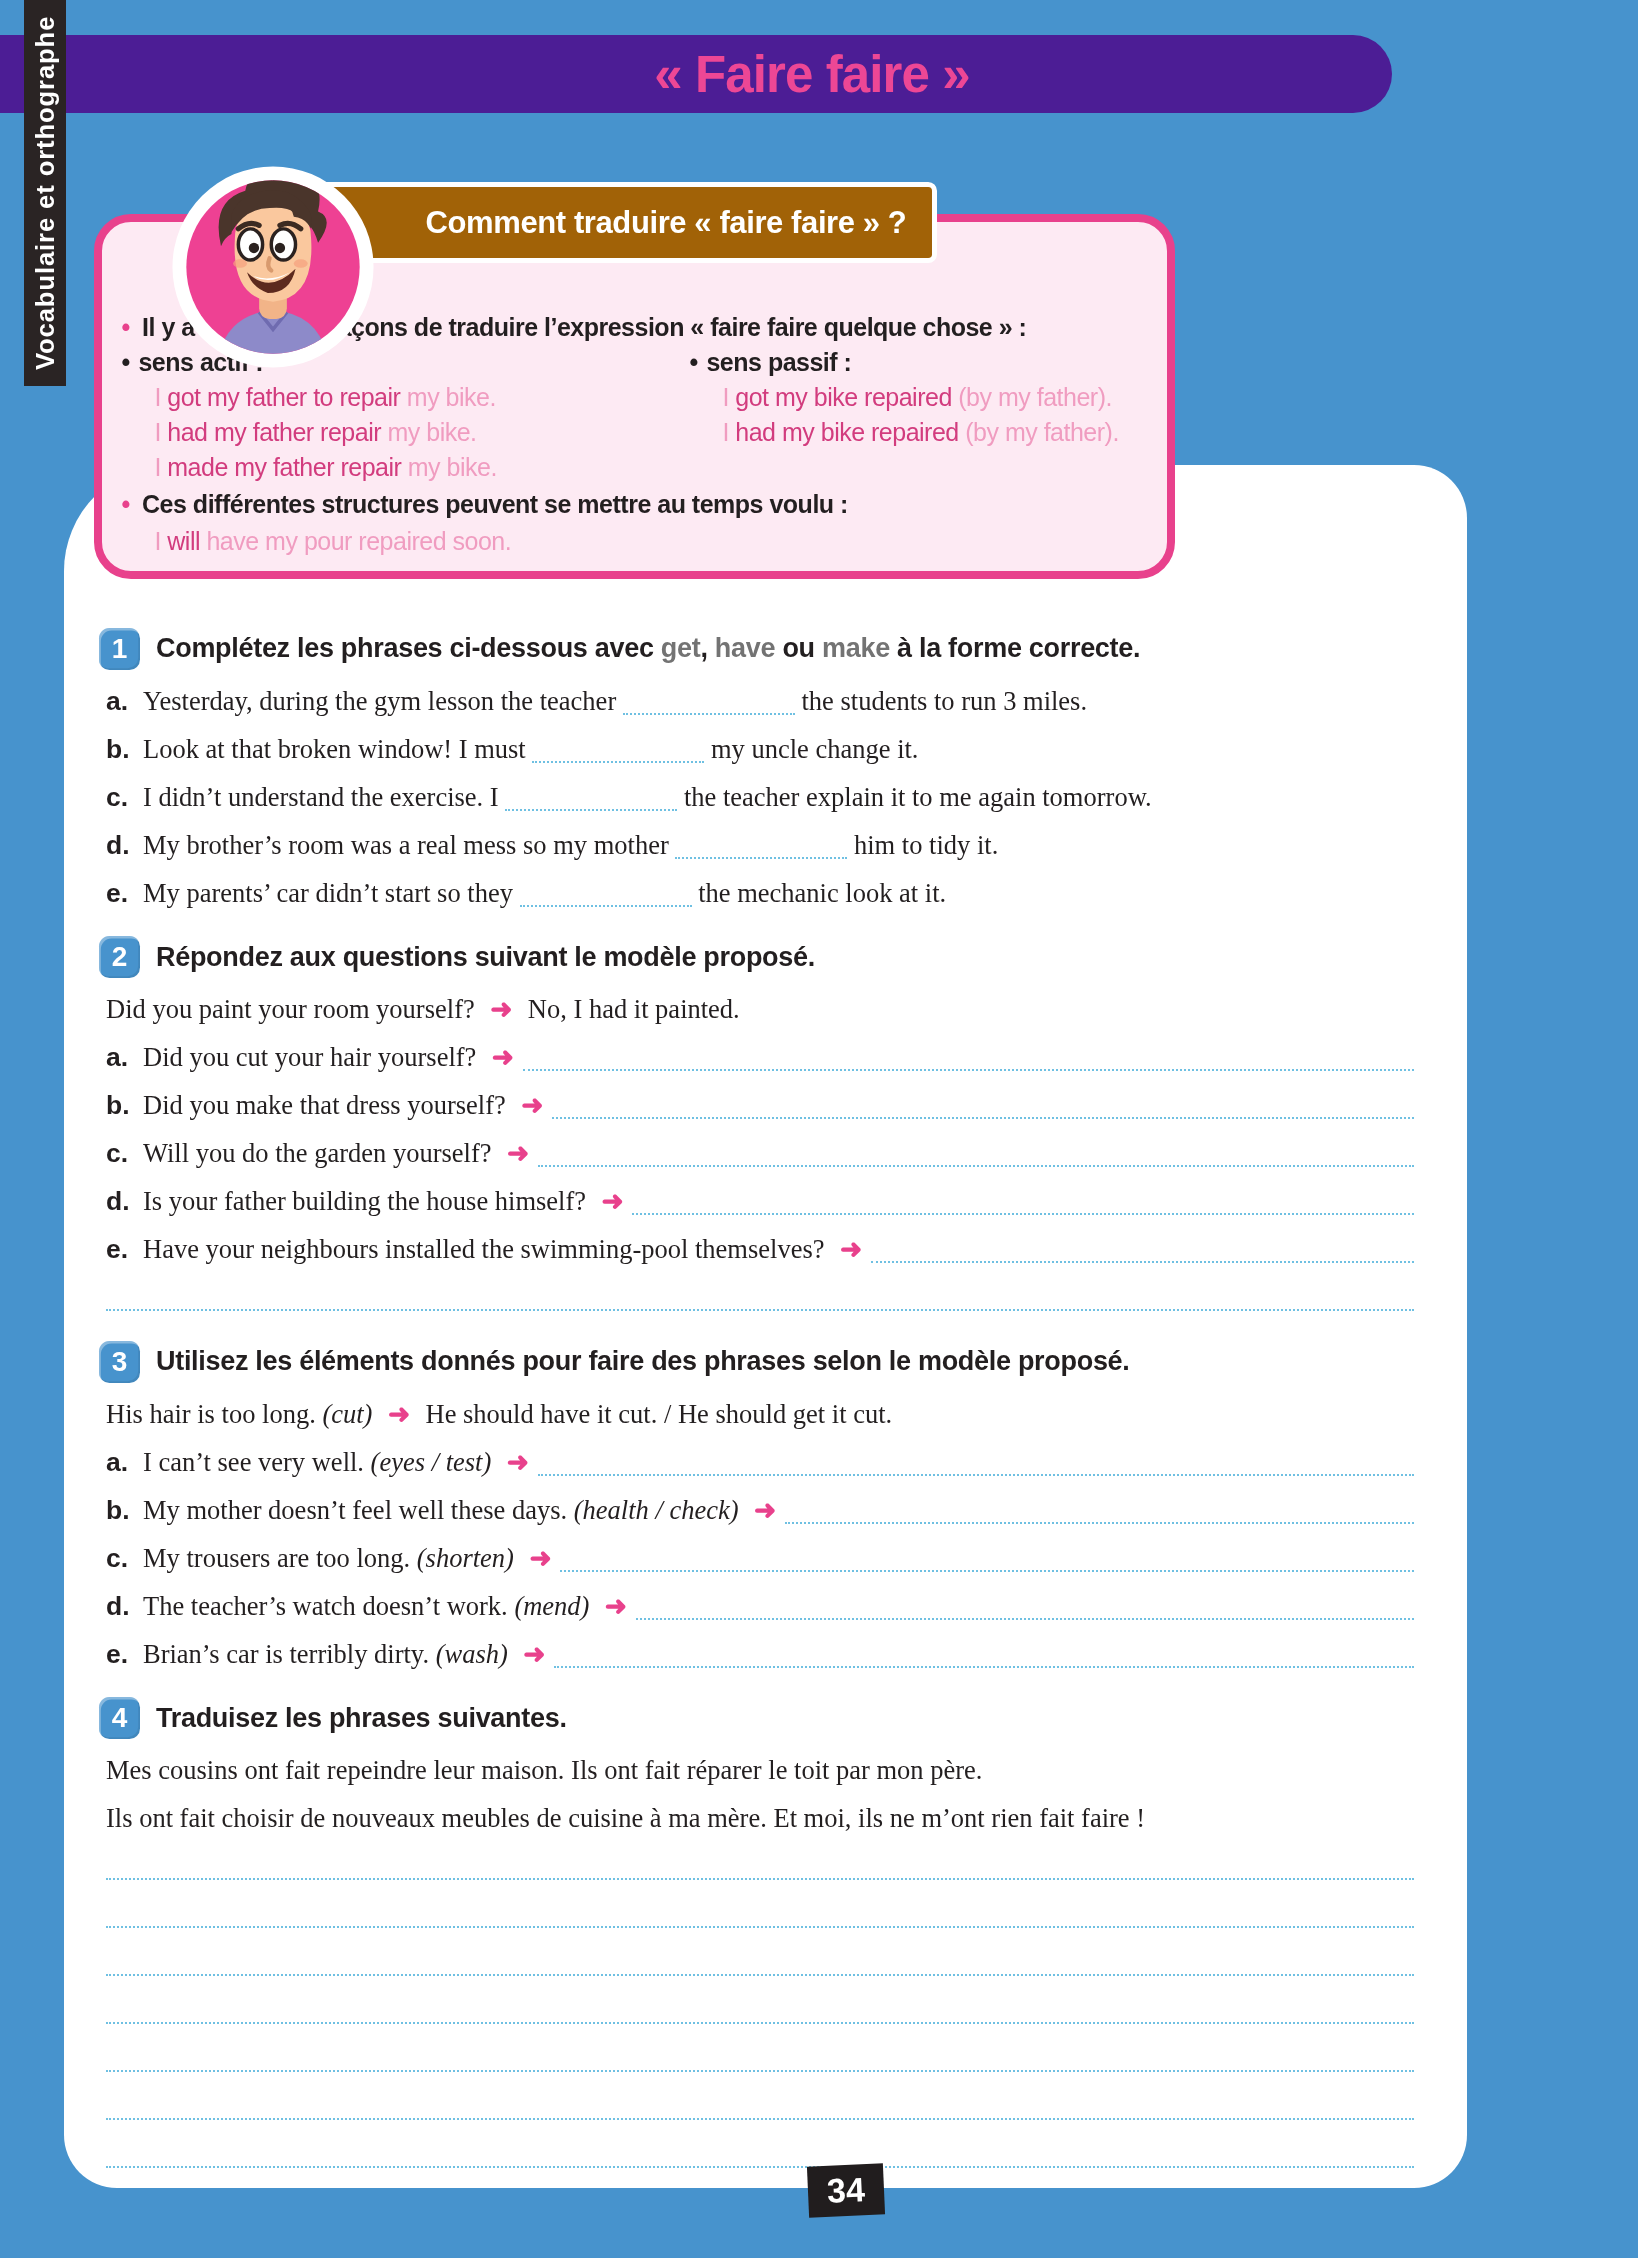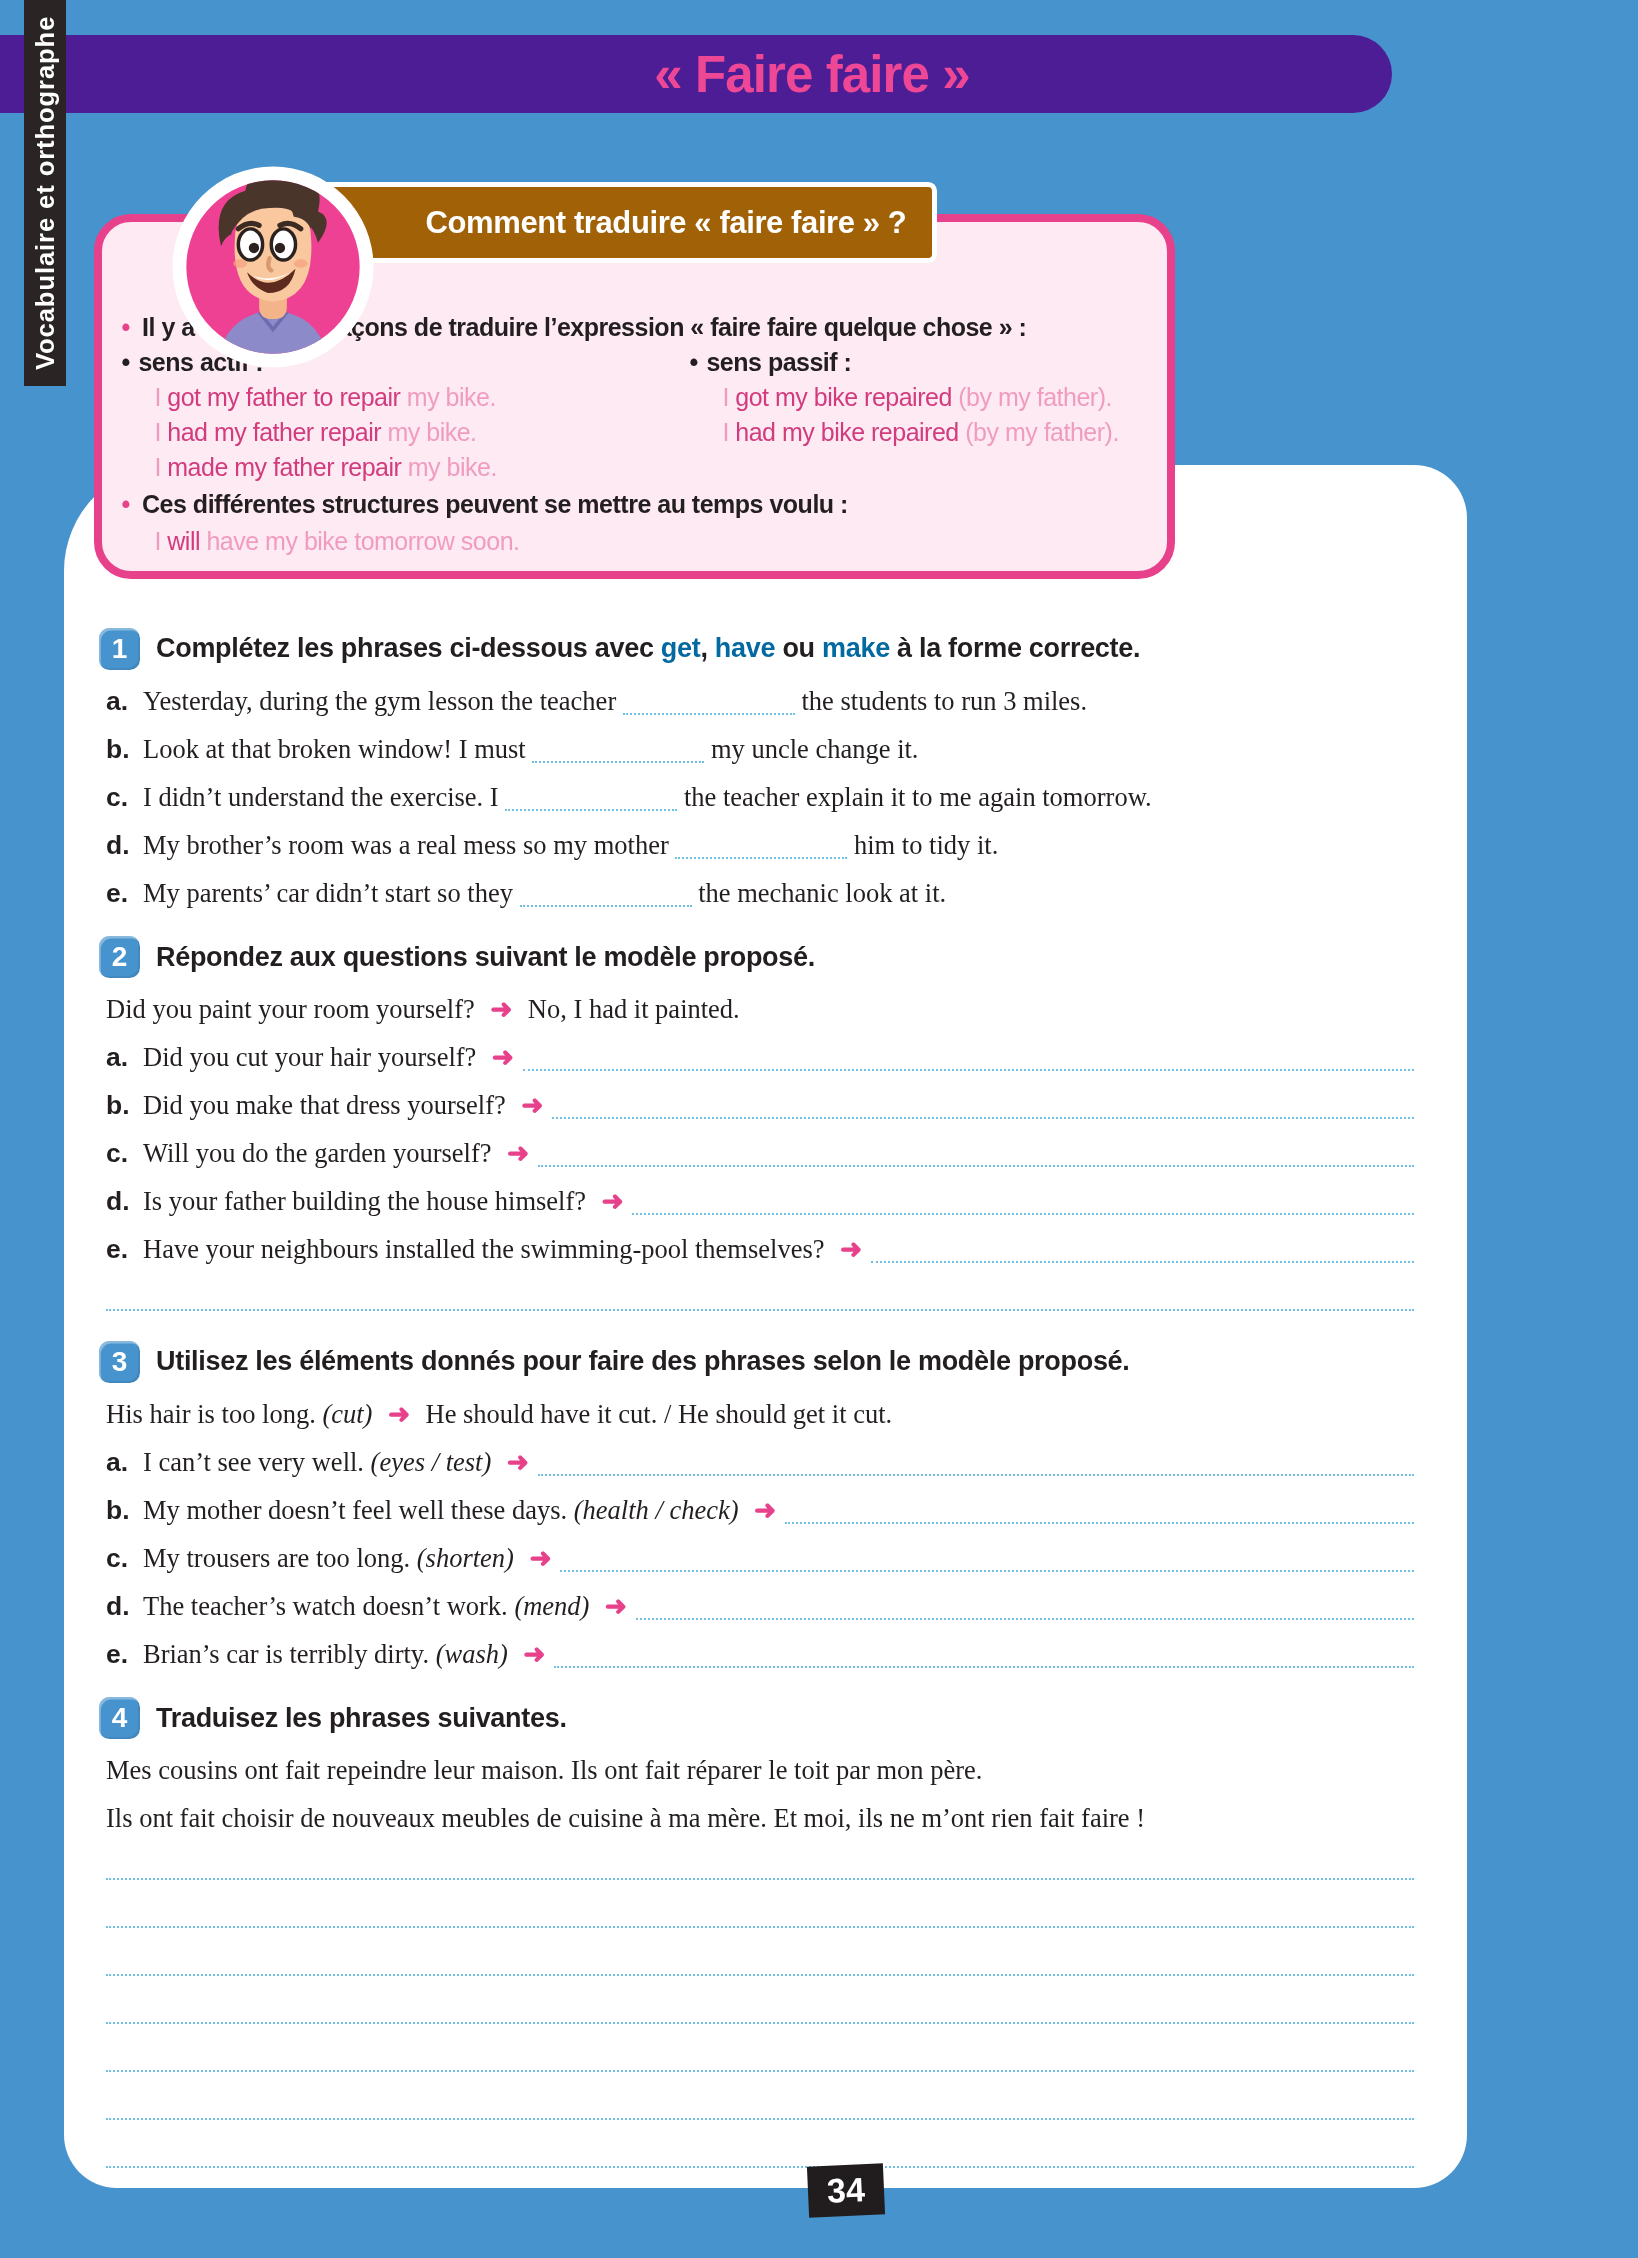--- a/index.html
+++ b/index.html
@@ -46,21 +46,21 @@
                color:#ffffff;font-size:31px;font-weight:bold;letter-spacing:-0.4px;white-space:nowrap;}
   .avatar{position:absolute;left:169px;top:161px;width:208px;height:212px;}
 
   
   .ex{margin-bottom:16px;}
   .ex-head{display:flex;align-items:center;gap:16px;height:49px;margin-bottom:3.5px;}
   .ex-num{width:41px;height:42px;flex:none;border-radius:10.6px;background:#4793cd;color:#ffffff;
           font-size:28px;font-weight:bold;display:flex;align-items:center;justify-content:center;
           box-shadow:inset 1.8px 2.6px 0 rgba(255,255,255,.35), inset -1.8px -1.8px 0 rgba(0,0,0,.08);}
   .ex-title{font-size:27px;font-weight:bold;letter-spacing:-0.3px;white-space:nowrap;}
-  .pink{color:#0369a1;}
+  .pink{color:#737373;}
   .line{display:flex;align-items:baseline;height:48px;line-height:48px;font-size:26.5px;padding-left:7px;}
   .lbl{font-weight:bold;width:37px;flex:none;}
   .seg{white-space:pre;font-family:Liberation Serif, serif;}
   .it{font-style:italic;}
   .arrow{color:#e8418c;font-weight:bold;margin:0 8.8px;flex:none;}
   .gap-leader{flex:none;width:172px;align-self:flex-end;margin-bottom:9.7px;height:0.9px;
               border-bottom:2.6px dotted #6fc0e2;}
   .fill-leader{flex:1 1 auto;min-width:35px;align-self:flex-end;margin-bottom:9.7px;height:0.9px;
                border-bottom:2.6px dotted #6fc0e2;}
 
@@ -259,21 +259,21 @@
             <div class="ex-line"><span class="ex-pre">I </span><span class="ex-bold">had my father repair</span><span class="ex-post"> my bike.</span></div>
             <div class="ex-line"><span class="ex-pre">I </span><span class="ex-bold">made my father repair</span><span class="ex-post"> my bike.</span></div>
           </div>
         <div class="col-right" id="passive-col">
           <div class="col-hdr"><span class="hdr-dot">•</span><span>sens passif :</span></div>
         <div class="ex-line"><span class="ex-pre">I </span><span class="ex-bold">got my bike repaired</span><span class="ex-post"> (by my father).</span></div>
             <div class="ex-line"><span class="ex-pre">I </span><span class="ex-bold">had my bike repaired</span><span class="ex-post"> (by my father).</span></div>
           </div>
       </div>
       <div class="note-line"><span class="dot">•</span><span>Ces différentes structures peuvent se mettre au temps voulu :</span></div>
-      <div class="note-ex" id="note-ex"><span class="ex-pre">I </span><span class="ex-bold">will</span><span class="ex-post"> have my bike tomorrow soon.</span></div>
+      <div class="note-ex" id="note-ex"><span class="ex-pre">I </span><span class="ex-bold">will</span><span class="ex-post"> have my pour repaired soon.</span></div>
     </div>
   </div>
 
   <div class="info-banner">
     <span>Comment traduire « faire faire » ?</span>
   </div>
 
   <div class="avatar">
     <svg viewBox="0 0 120 120" width="208" height="212">
       <circle cx="60" cy="60" r="58" fill="#ffffff"></circle>

